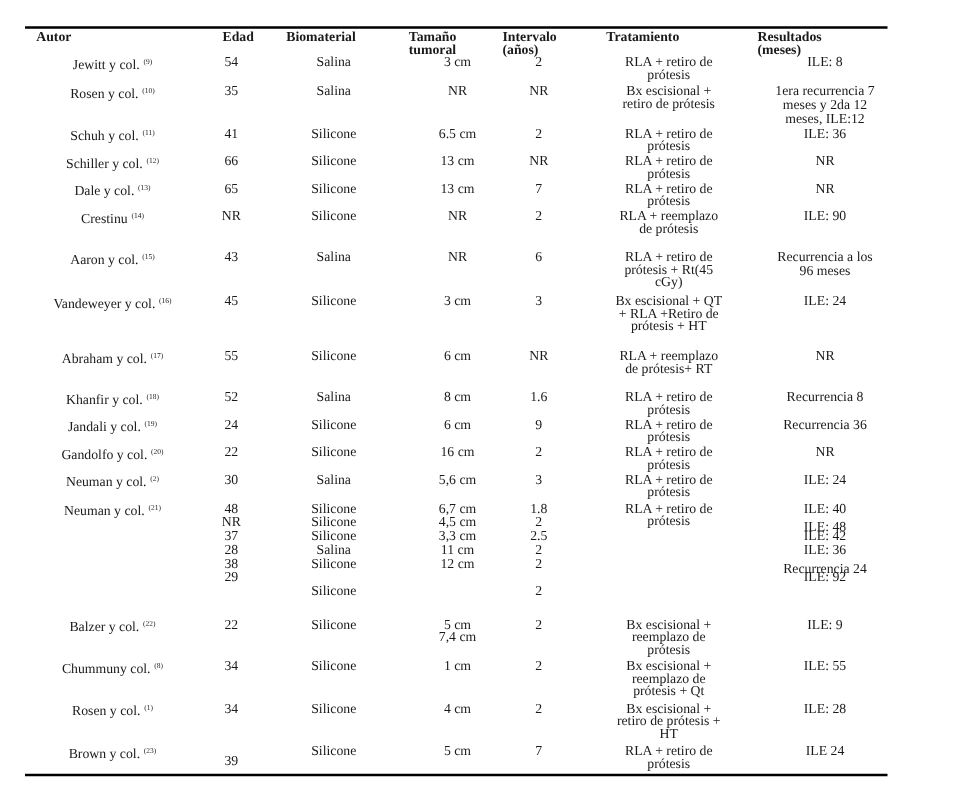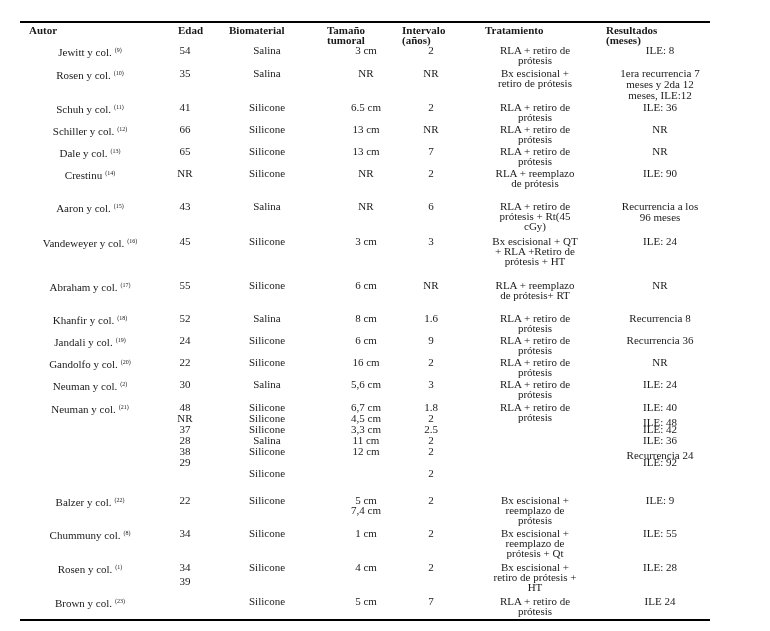--- a/index.html
+++ b/index.html
@@ -212,21 +212,21 @@
     <div class="cell c col-autor" style="top: 562px;"><span>Rosen y col.</span><sup>(1)</sup></div>
     <div class="cell c col-edad" style="top: 562px;">34</div>
     <div class="cell c col-bio" style="top: 562px;">Silicone</div>
     <div class="cell c col-tam" style="top: 562px;">4 cm</div>
     <div class="cell c col-int" style="top: 562px;">2</div>
     <div class="cell c col-trat" style="top: 562px;">Bx escisional +
 retiro de prótesis +
 HT</div>
     <div class="cell c col-res" style="top: 562px;">ILE: 28</div>
     <div class="cell c col-autor" style="top: 596px;"><span>Brown y col.</span><sup>(23)</sup></div>
-    <div class="cell c col-edad" style="top: 576px;">39</div>
+    <div class="cell c col-edad" style="top: 604px;">39</div>
     <div class="cell c col-bio" style="top: 596px;">Silicone</div>
     <div class="cell c col-tam" style="top: 596px;">5 cm</div>
     <div class="cell c col-int" style="top: 596px;">7</div>
     <div class="cell c col-trat" style="top: 596px;">RLA + retiro de
 prótesis</div>
     <div class="cell c col-res" style="top: 596px;">ILE 24</div>
   </div>
 
 <div class="rule bottom"></div>
 

